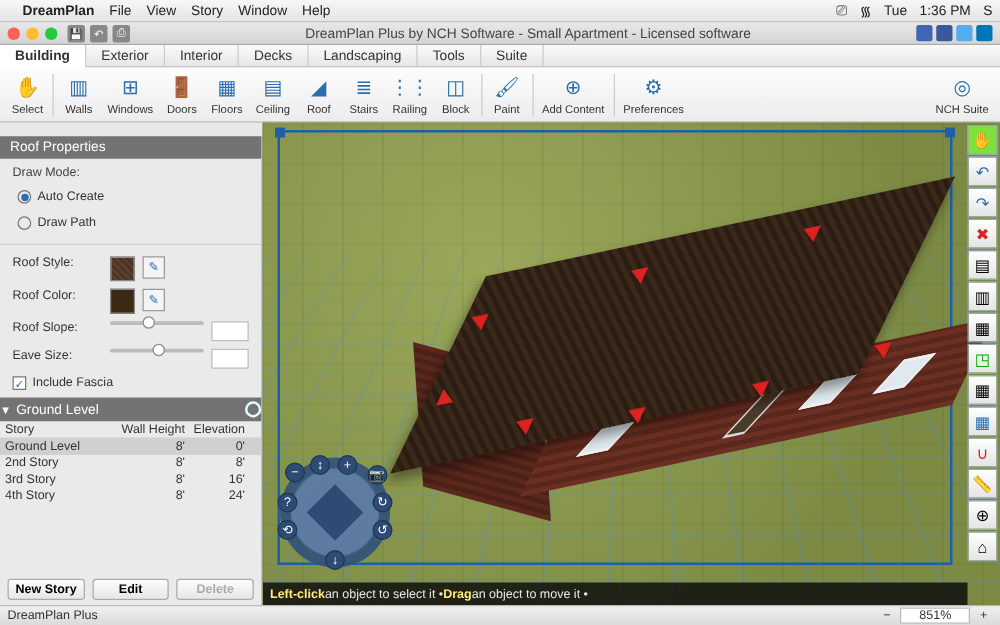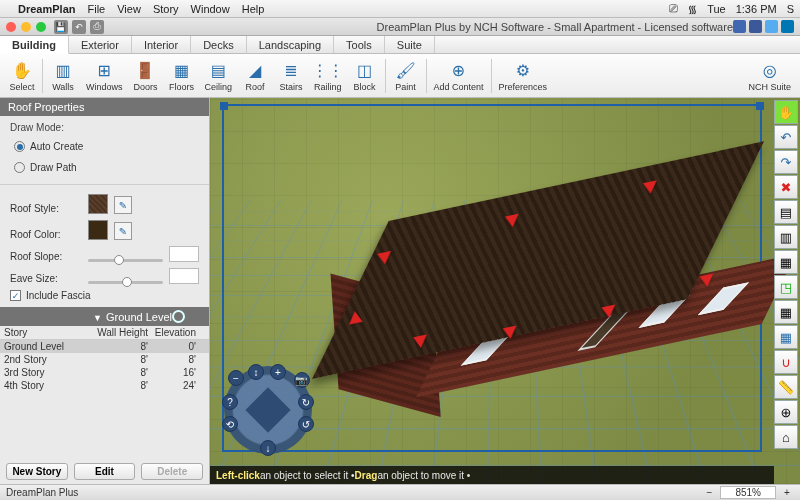--- a/index.html
+++ b/index.html
@@ -11,58 +11,58 @@
   .mac-menu .spacer { flex:1; }
   .mac-menu .right { display:flex; align-items:center; gap:10px; }
   .mac-menu .right span { font-size:11px; }
   
   .titlebar { height:18px; background:linear-gradient(#e8e8e8,#d4d4d4); border-bottom:1px solid #aaa; display:flex; align-items:center; padding:0 6px; }
   .traffic { display:flex; gap:5px; margin-right:8px; }
   .tl { width:10px; height:10px; border-radius:50%; }
   .tl.red{background:#ff5f56;} .tl.yel{background:#ffbd2e;} .tl.grn{background:#27c93f;}
   .tb-icons { display:flex; gap:4px; margin-right:8px; }
   .tb-icons span{ width:14px;height:14px; background:#888; border-radius:2px; display:flex;align-items:center;justify-content:center;color:#fff;font-size:9px;}
-  .titlebar .title { flex:1; text-align:right; color:#444; font-size:11px; }
+  .titlebar .title { flex:1; text-align:center; color:#444; font-size:11px; }
   .titlebar .social { display:flex; gap:3px; }
   .social span{width:13px;height:13px;border-radius:2px;display:inline-block;}
   .fb{background:#3b5998;} .tw{background:#55acee;} .li{background:#0077b5;} .thumb{background:#4267B2;}
   
   .maintabs { height:18px; background:linear-gradient(#fafafa,#e6e6e6); border-bottom:1px solid #bdbdbd; display:flex; align-items:stretch; }
   .maintabs .tab { padding:0 12px; display:flex; align-items:center; color:#333; border-right:1px solid #ccc; cursor:default;}
   .maintabs .tab.active { background:#fff; font-weight:700; border-bottom:1px solid #fff; margin-bottom:-1px; }
   
   .toolbar { height:44px; background:linear-gradient(#fdfdfd,#ececec); border-bottom:1px solid #bcbcbc; display:flex; align-items:center; padding:0 4px; }
   .tool { display:flex; flex-direction:column; align-items:center; justify-content:center; padding:0 5px; gap:1px; color:#333; font-size:9px; min-width:36px;}
   .tool .ticon{ width:22px; height:22px; display:flex;align-items:center;justify-content:center;font-size:16px;color:#2a6fab;}
   .tsep { width:1px; height:34px; background:#ccc; margin:0 2px;}
   .toolbar .flex{flex:1;}
   
   .body { display:flex; height:calc(500px - 18px - 18px - 18px - 44px - 16px); }
   
-  .leftpanel { width:210px; background:#eaeaea; border-right:1px solid #b5b5b5; display:flex; flex-direction:column; }
+  .leftpanel { width:210px; background:#eaeaea; border-right:1px solid #b5b5b5; display:flex; flex-direction:column;margin-top:11px; }
   .panel-header { background:#737373; color:#fff; padding:3px 8px; font-size:11px; font-weight:500;}
   .panel-body { padding:6px 10px; color:#333; display:flex; flex-direction:column; gap:6px; }
   .lbl { font-size:10px; color:#444; }
   .radio-row { display:flex; align-items:center; gap:5px; font-size:10px; padding:2px 0 2px 4px;}
   .radio { width:11px;height:11px;border:1px solid #777;border-radius:50%; display:inline-flex;align-items:center;justify-content:center;}
   .radio.sel::after{content:"";width:6px;height:6px;border-radius:50%;background:#2a6fab;}
   .hr { height:1px;background:#cfcfcf;margin:3px -10px; }
-  .prop-row { display:flex; align-items:flex-end; gap:6px; font-size:10px;}
+  .prop-row { display:flex; align-items:flex-start; gap:6px; font-size:10px;}
   .prop-row label{ width:72px;}
   .swatch { width:20px;height:20px; border:1px solid #888;}
   .swatch.tex{background:repeating-linear-gradient(45deg,#4a3322,#4a3322 2px,#5c3f2a 2px,#5c3f2a 4px);}
   .swatch.col{background:#3a2a14;}
   .pickbtn { width:18px;height:18px;border:1px solid #999;background:#f4f4f4;display:flex;align-items:center;justify-content:center;color:#2a6fab;font-size:10px;}
   .slider { flex:1; height:3px; background:#bbb; border-radius:2px; position:relative;}
   .slider .thumb{ position:absolute; top:-4px; width:10px;height:10px;border-radius:50%;background:#fff;border:1px solid #888;}
   .numbox { width:30px;height:16px;border:1px solid #bbb;background:#fff;}
   .disabled{color:#aaa;}
   .chk-row{display:flex;align-items:center;gap:5px;font-size:10px;}
   .chk{width:11px;height:11px;border:1px solid #777;background:#fff;display:flex;align-items:center;justify-content:center;color:#2a6fab;font-size:9px;}
-  .section-header{ background:#737373; color:#fff; padding:3px 24px; font-size:11px; display:flex;align-items:center;justify-content:flex-end;}
+  .section-header{ background:#737373; color:#fff; padding:3px 0; font-size:11px; display:flex;align-items:center;justify-content:space-between;}
   .section-header .arrow{font-size:9px;margin-right:4px;}
   .ring{width:13px;height:13px;border:2px solid #dff;border-radius:50%;}
   .story-table{ font-size:10px; }
   .story-table .hrow{display:flex; color:#333; padding:1px 4px;}
   .story-table .hrow.head{font-weight:500;border-bottom:1px solid #ccc;}
   .story-table .c1{width:86px;} .story-table .c2{width:58px;text-align:right;} .story-table .c3{width:48px;text-align:right;}
   .story-table .hrow.sel{background:#d0d0d0;}
   .btn-row{display:flex; gap:6px; padding:4px 6px;font-weight:bold;}
   .sbtn{flex:1;border:1px solid #aaa;background:linear-gradient(#fdfdfd,#e6e6e6);text-align:center;padding:2px 0;font-size:10px;border-radius:3px;}
   .sbtn.dis{color:#aaa;}

